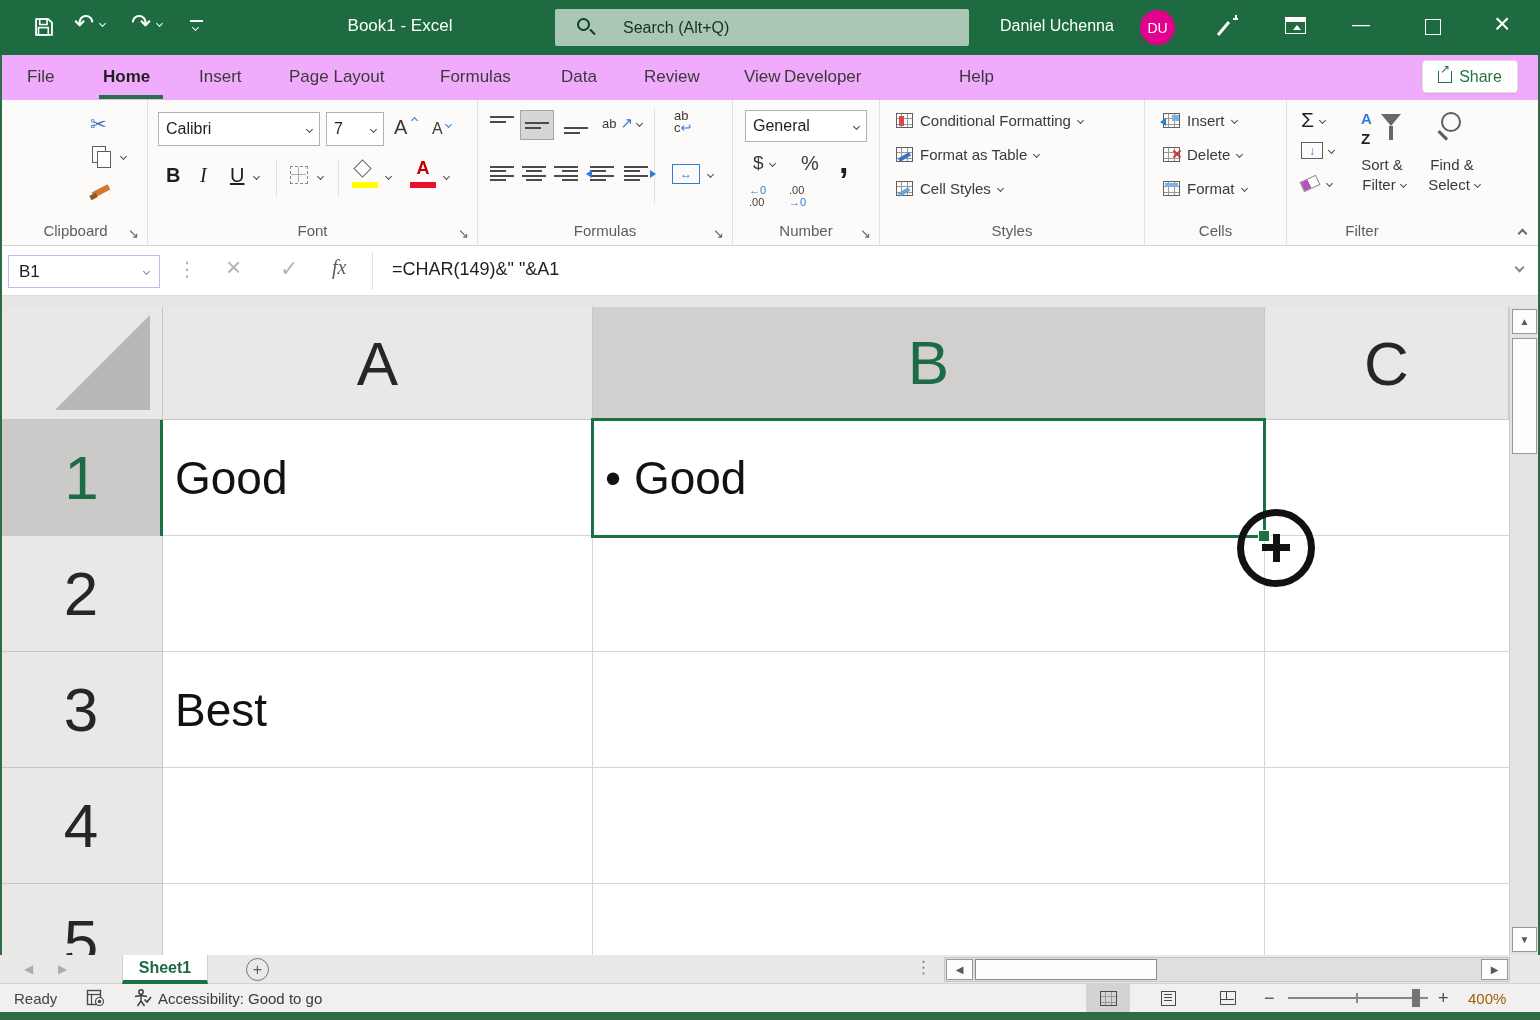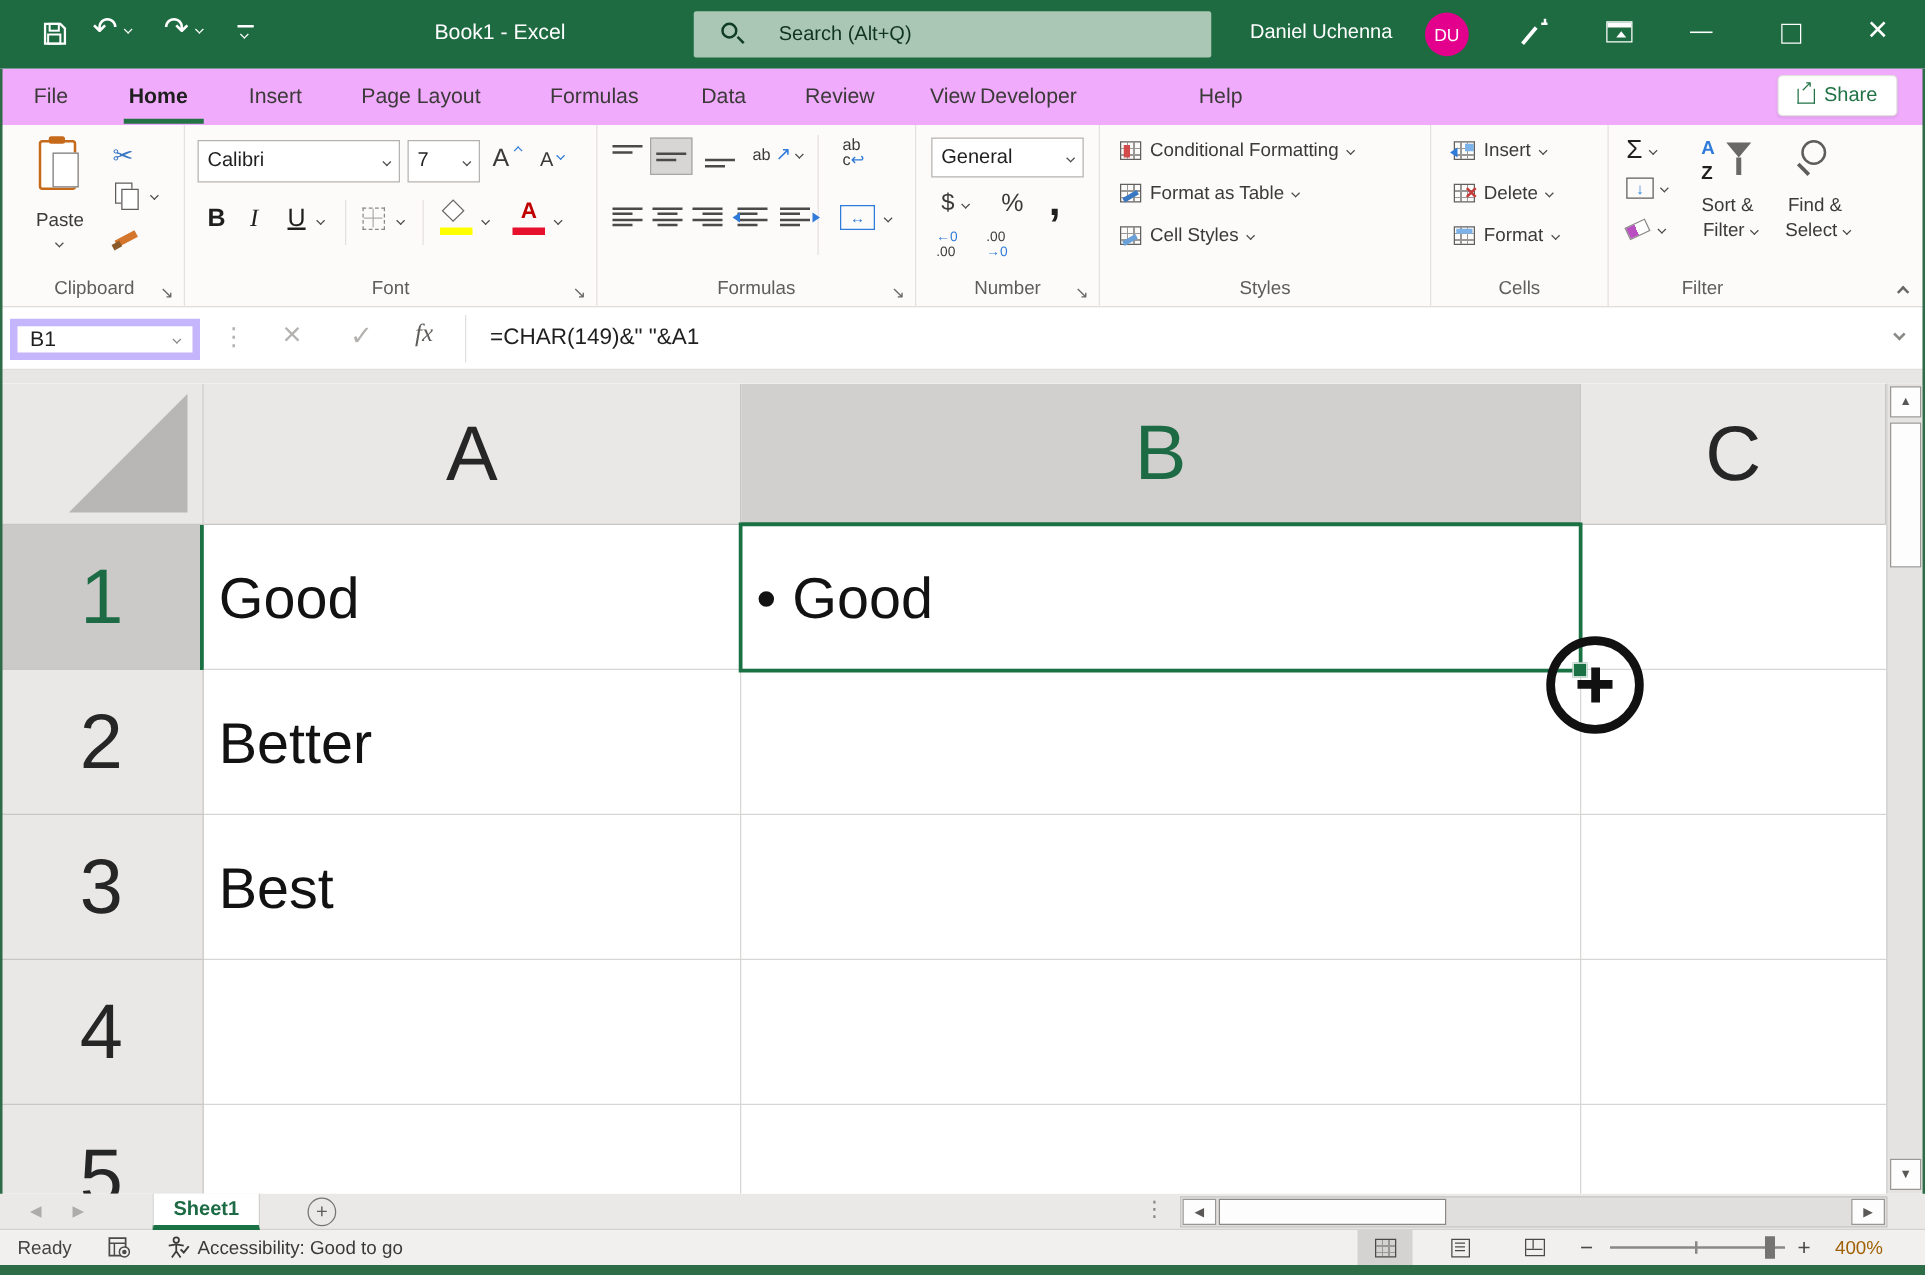--- a/index.html
+++ b/index.html
@@ -109,28 +109,20 @@
     <span class="fx" style="width:14px;height:12px;border:1.5px solid #217346;border-top:none;justify-content:center;position:relative">
       <span style="position:absolute;top:-9px;font-size:12px;color:#217346">↗</span>
     </span>
     <span>Share</span>
   </span>
 </div>
 
 <div class="a" style="left:0;top:100px;width:1540px;height:146px;background:#fcfbfa;border-bottom:1px solid #d8d6d4">
 
   <div class="grp" style="left:4px;width:144px">
-    <div class="a" style="left:12px;top:8px;width:64px;height:100px;text-align:center">
-      <span class="a" style="left:15px;top:4px;width:30px;height:40px;border:2.5px solid #c56a1b;border-radius:3px;background:#fff">
-        <span class="a" style="left:6px;top:-5px;width:13px;height:6px;background:#c56a1b;border-radius:2px"></span>
-        <span class="a" style="left:9px;top:8px;width:21px;height:28px;background:#fff;border:1.5px solid #7a7876"></span>
-      </span>
-      <span class="a rlbl" style="left:0;top:60px;width:100%">Paste</span>
-      <span class="cv cvs a" style="left:29px;top:84px"></span>
-    </div>
     <span class="a" style="left:86px;top:12px;font-size:20px;color:#3a78c3">✂</span>
     <span class="a" style="left:88px;top:46px;width:14px;height:17px;border:1.6px solid #5f5d5b;background:#fff">
       <span class="a" style="left:4px;top:4px;width:14px;height:17px;border:1.6px solid #5f5d5b;background:#fff"></span>
     </span>
     <span class="cv cvs a" style="left:117px;top:54px"></span>
     <span class="a" style="left:86px;top:80px;width:22px;height:20px">
       <span class="a" style="left:2px;top:8px;width:18px;height:6px;background:#d4762b;transform:rotate(-28deg)"></span>
       <span class="a" style="left:0px;top:14px;width:7px;height:5px;background:#8a5a2a;transform:rotate(-28deg)"></span>
     </span>
     <span class="glabel">Clipboard</span>
@@ -353,21 +345,21 @@
         <span>Select</span>
           <span class="cv cvs"></span>
       </span>
     </span>
     <span class="glabel" style="width:150px">Filter</span>
   </div>
   <span class="cv cvu a" style="left:1519px;top:130px;border-color:#6a6866"></span>
 </div>
 
 <div class="a" style="left:0;top:246px;width:1540px;height:50px;background:#fff;border-bottom:1px solid #e1dfdd">
-  <div class="a fx" style="left:8px;top:9px;width:152px;height:33px;border:6px solid #c4b5fd;justify-content:space-between;padding:0 10px;font-size:17px;color:#1f1f1f">
+  <div class="a fx" style="left:8px;top:9px;width:152px;height:33px;border:1px solid #c4b5fd;justify-content:space-between;padding:0 10px;font-size:17px;color:#1f1f1f">
     <span>B1</span>
     <span class="cv cvs" style="border-color:#8a8886"></span>
   </div>
   <span class="a" style="left:177px;top:11px;font-size:20px;color:#b5b3b1">⋮</span>
   <span class="a" style="left:226px;top:6px;font-size:26px;color:#b5b3b1">×</span>
   <span class="a" style="left:280px;top:10px;font-size:22px;color:#b5b3b1">✓</span>
   <span class="a" style="left:332px;top:10px;font-size:20px;font-style:italic;font-family:'Liberation Serif',serif;color:#5f5d5b">fx</span>
   <span class="a" style="left:372px;top:6px;width:1px;height:38px;background:#e1dfdd"></span>
   <span class="a nw" style="left:392px;top:13px;font-size:18px;color:#1f1f1f">=CHAR(149)&amp;" "&amp;A1</span>
   <span class="cv a" style="left:1516px;top:18px;border-color:#8a8886"></span>
@@ -396,21 +388,20 @@
     <span class="a" style="left:592px;top:113px;width:1px;height:535px;background:#d8d6d4"></span>
     <span class="a" style="left:1264px;top:113px;width:1px;height:535px;background:#d8d6d4"></span>
     <span class="a" style="left:163px;top:228px;width:1346px;height:1px;background:#d8d6d4"></span>
     <span class="a" style="left:163px;top:344px;width:1346px;height:1px;background:#d8d6d4"></span>
     <span class="a" style="left:163px;top:460px;width:1346px;height:1px;background:#d8d6d4"></span>
     <span class="a" style="left:163px;top:576px;width:1346px;height:1px;background:#d8d6d4"></span>
   </div>
 
   <div class="cell" style="left:163px;top:113px;width:430px;height:116px">Good</div>
   <div class="cell" style="left:593px;top:113px;width:672px;height:116px">• Good</div>
-  <div class="cell" style="left:163px;top:229px;width:430px;height:116px">Better</div>
   <div class="cell" style="left:163px;top:345px;width:430px;height:116px">Best</div>
 
   <div class="a" style="left:591px;top:111px;width:675px;height:120px;border:3px solid #1a7144"></div>
   <div class="a" style="left:1258px;top:223px;width:12px;height:12px;background:#1a7144;border:1.5px solid #fff"></div>
 
   <div>
     <span class="a" style="left:1237px;top:202px;width:78px;height:78px;border:7px solid #111;border-radius:50%"></span>
     <span class="a" style="left:1262px;top:237px;width:28px;height:7px;background:#111"></span>
     <span class="a" style="left:1273px;top:227px;width:7px;height:28px;background:#111"></span>
   </div>

